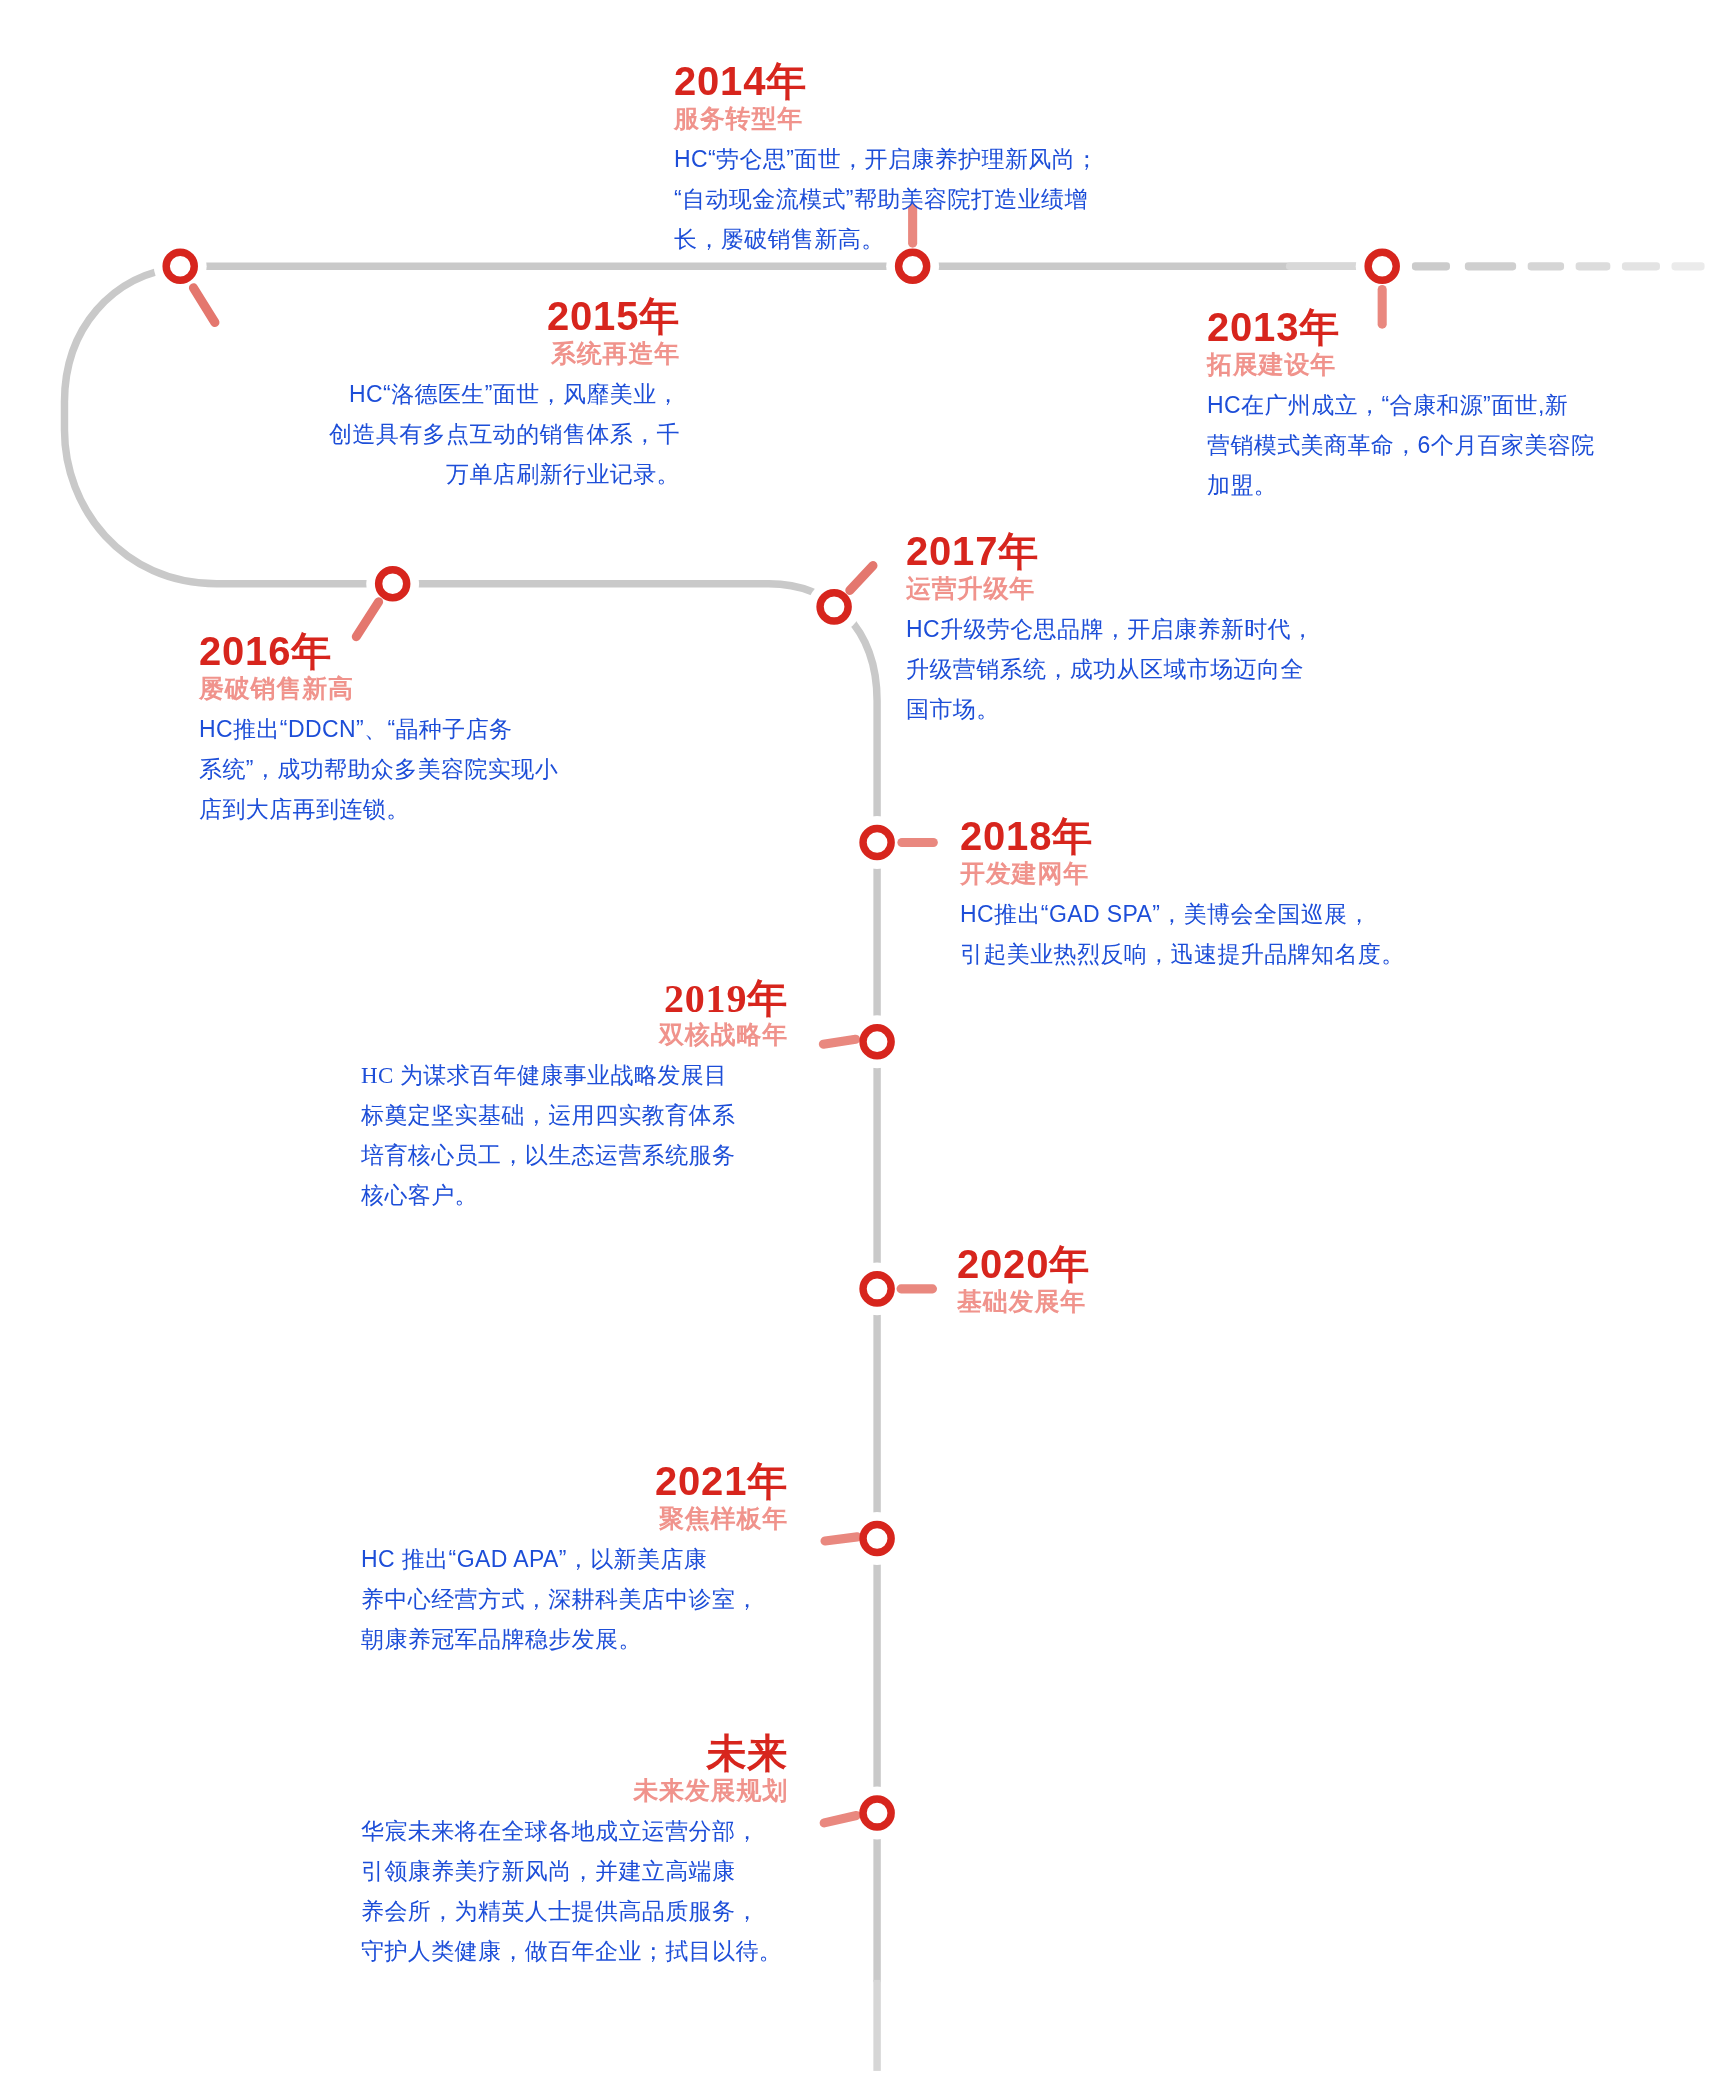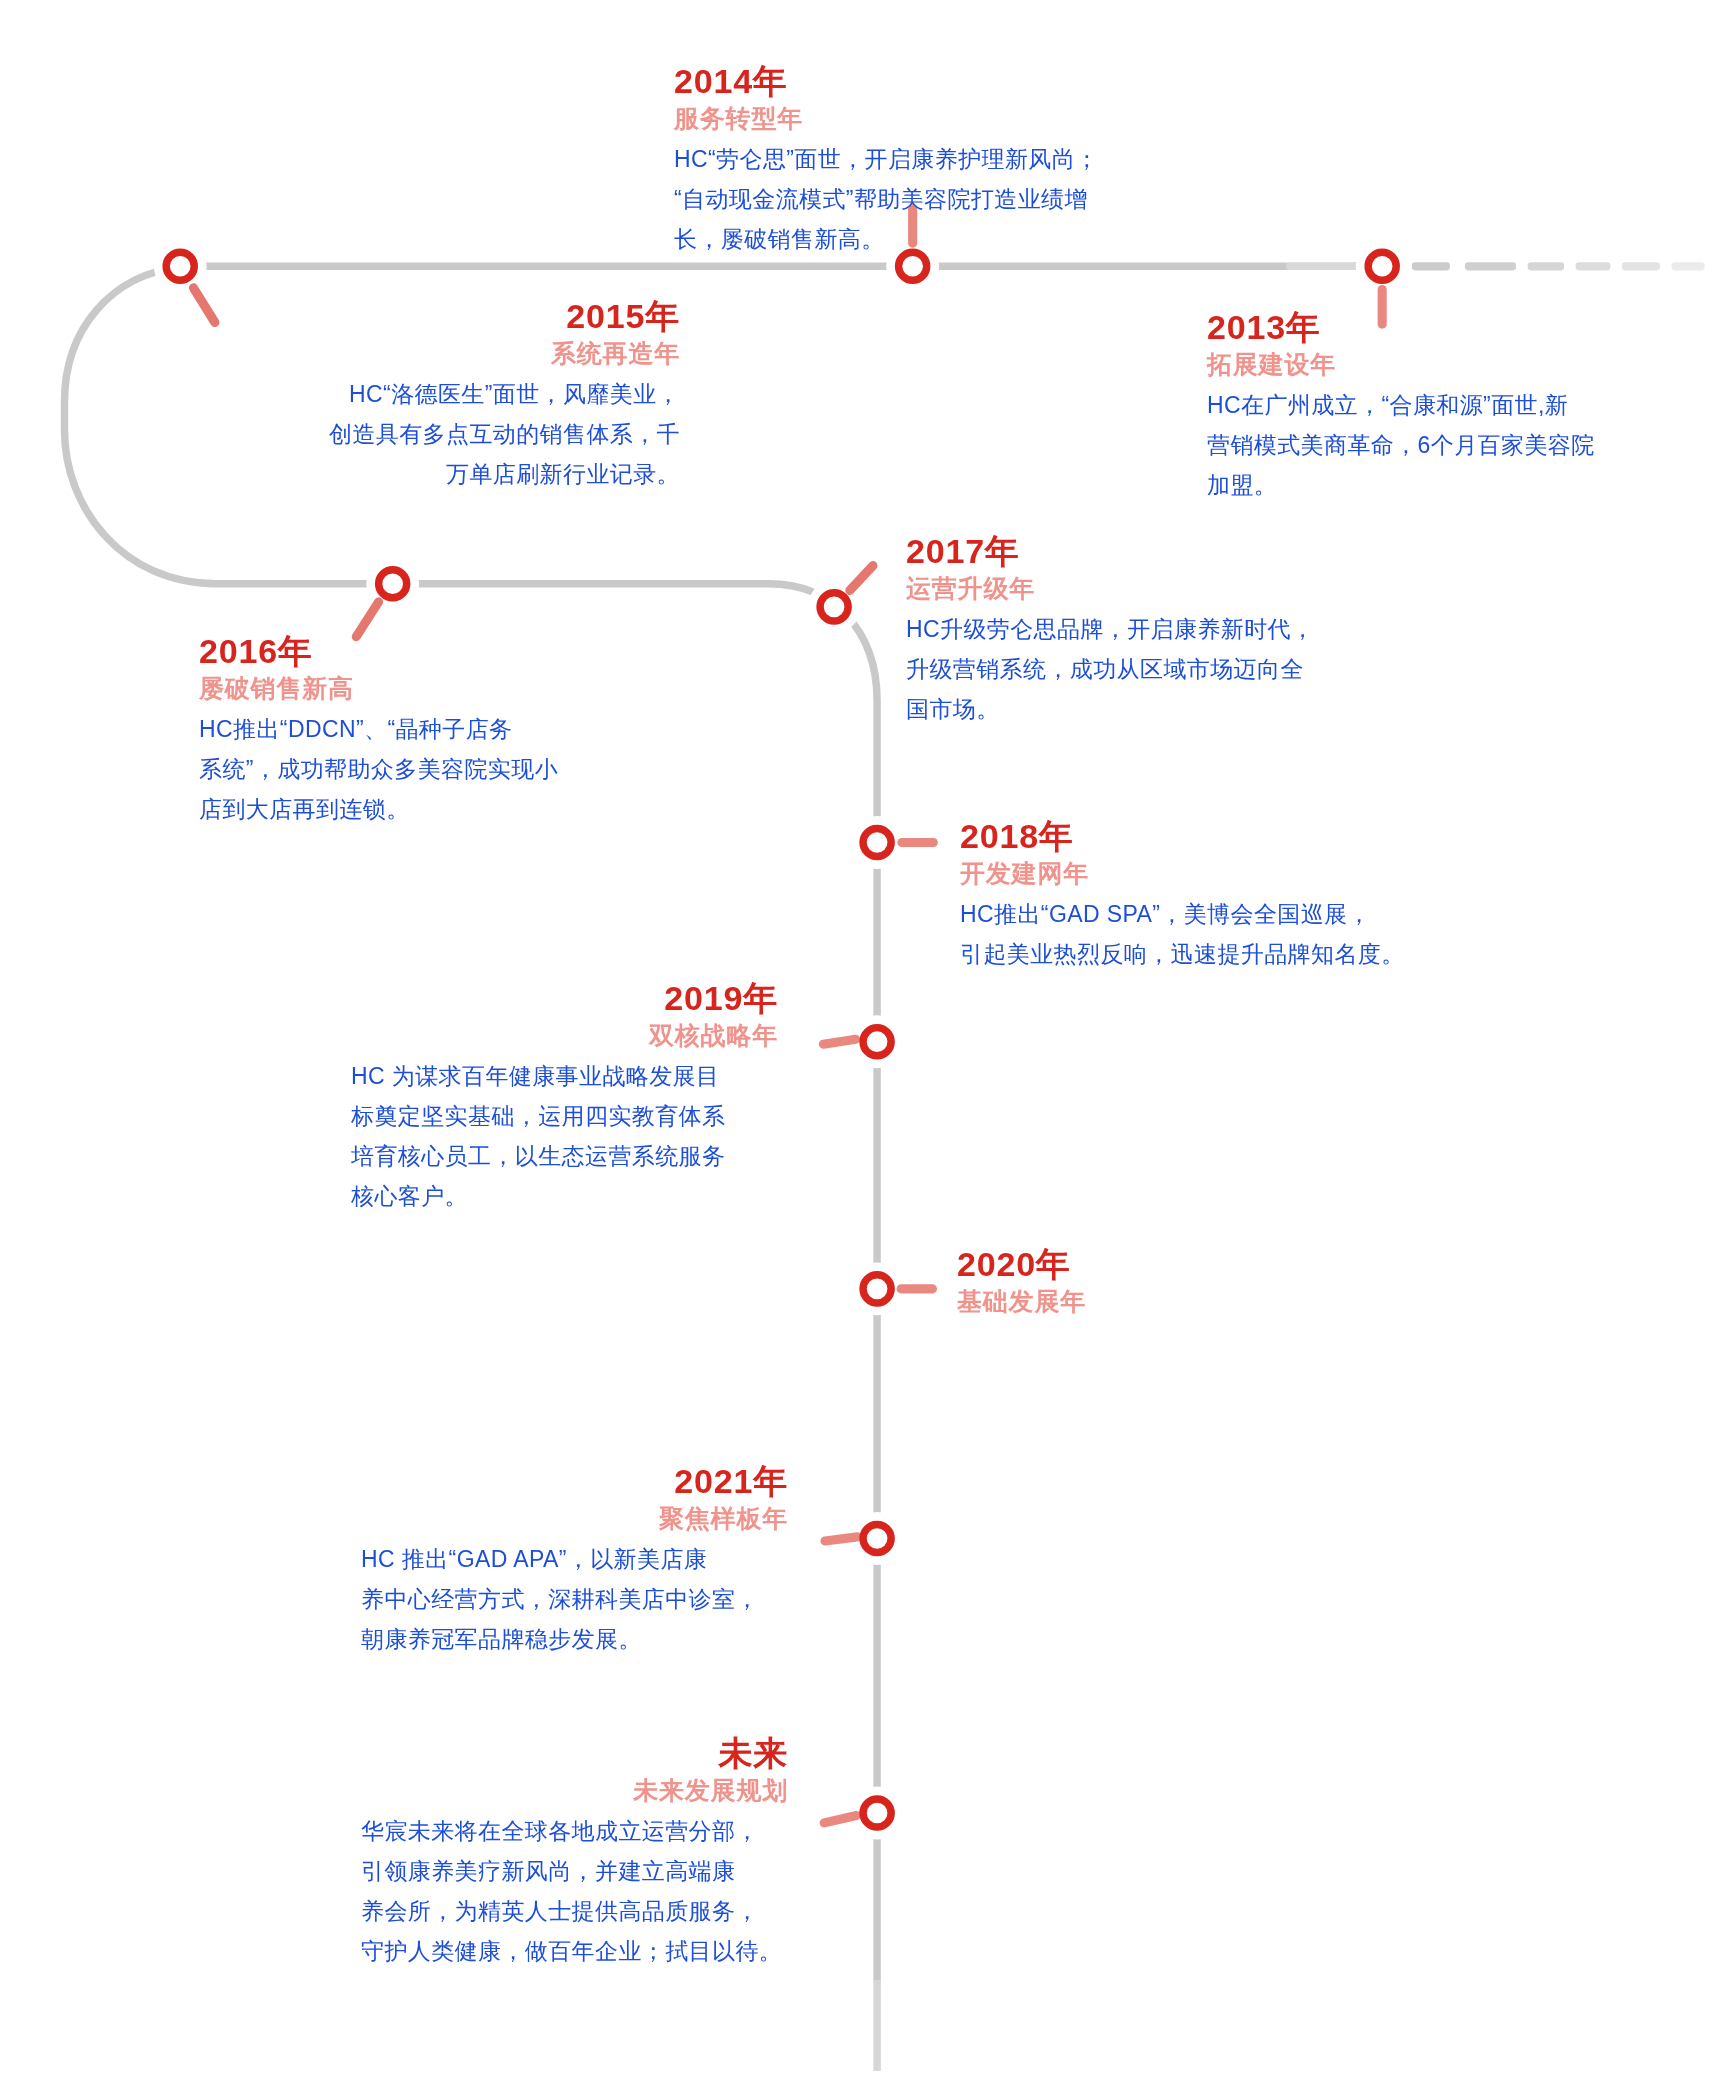--- a/index.html
+++ b/index.html
@@ -5,41 +5,41 @@
   html,body{margin:0;padding:0;background:#ffffff;}
   body{
     width:1736px;height:2090px;position:relative;overflow:hidden;
     font-family:"Liberation Sans","DejaVu Sans",sans-serif;
     color:#222222;
   }
   #canvas{position:absolute;left:0;top:0;width:1736px;height:2090px;}
   #pathlayer{position:absolute;left:0;top:0;z-index:1;}
   .tblock{position:absolute;z-index:2;}
   .t-year{
-    font-size:34px;line-height:43px;font-weight:700;color:#d7251d;
+    font-size:40px;line-height:43px;font-weight:700;color:#d7251d;
     letter-spacing:0.8px;
   }
   .t-sub{
     font-size:25px;line-height:28px;font-weight:700;color:#f0938c;
     margin-top:0.8px;letter-spacing:0.8px;
   }
   .t-body{margin-top:7.4px;}
   .t-line{
     font-size:23px;line-height:40px;color:#1d4ed8;letter-spacing:0.4px;
     white-space:nowrap;
   }
   .right .t-year,.right .t-sub{text-align:right;}
   
   #b2013{left:1207px;top:306px;width:496px;}
   #b2014{left:674px;top:60px;width:546px;}
   #b2015{left:234px;top:295px;width:446px;text-align:right;}
   #b2016{left:199px;top:630px;width:479px;}
   #b2017{left:906px;top:530px;width:529px;}
   #b2018{left:960px;top:815px;width:562px;}
-  #b2019{left:351px;top:977px;width:427px;}
+  #b2019{left:361px;top:977px;width:427px;font-family:Liberation Serif, serif;}
   #b2020{left:957px;top:1243px;width:546px;}
   #b2021{left:361px;top:1460px;width:427px;}
   #bfuture{left:361px;top:1732px;width:427px;}
 </style>
 </head>
 <body>
 
 <div id="canvas">
 
   <svg id="pathlayer" width="1736" height="2090" viewBox="0 0 2100 2528" xmlns="http://www.w3.org/2000/svg">

